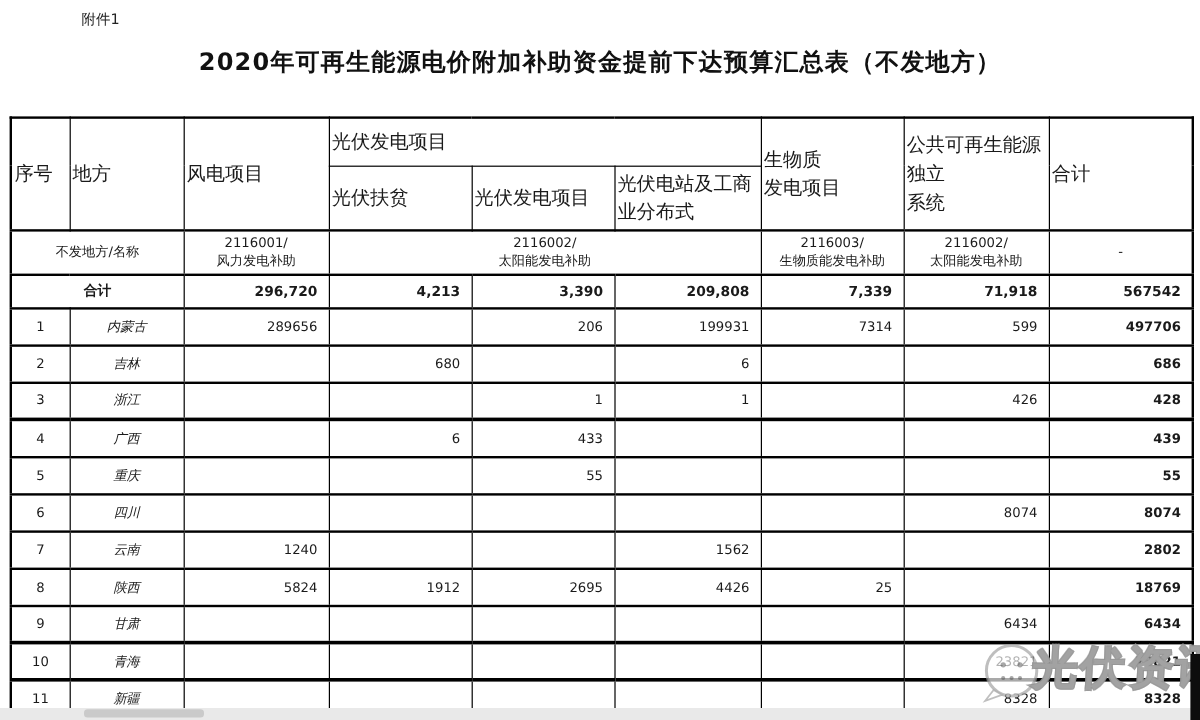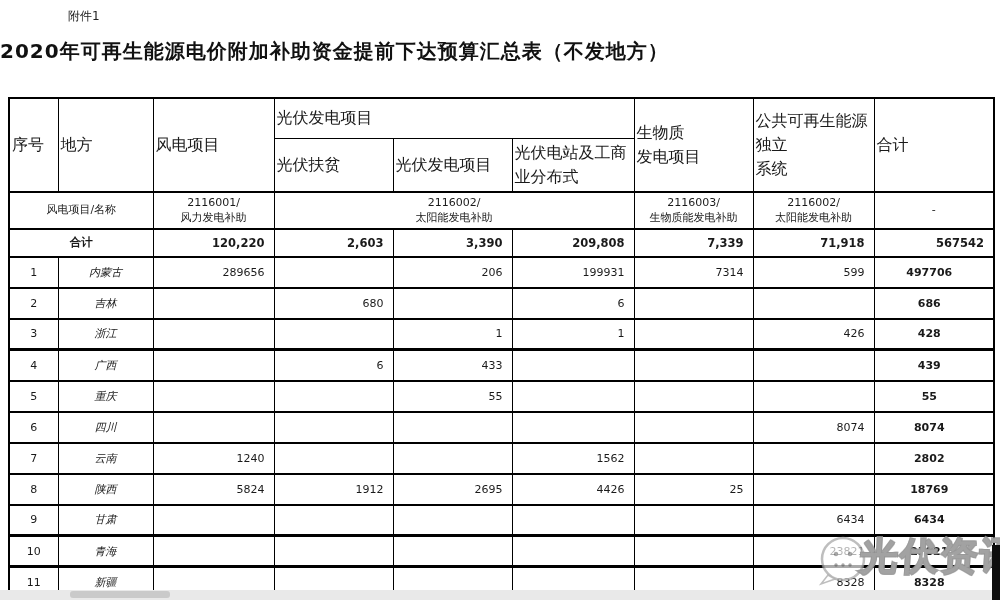--- a/index.html
+++ b/index.html
@@ -10,21 +10,21 @@
     font-family: "DejaVu Sans", "Liberation Sans", sans-serif;
     color: #1a1a1a;
     overflow: hidden;
   }
   .attachment {
     position: absolute; left: 24px; top: 8px;
     font-size: 12px; color: #222; margin-left: 44px;
   }
   .title {
     position: absolute; left: 0; top: 38px; width: 1000px;
-    font-size: 20px; font-weight: bold;
+    text-align: center; font-size: 20px; font-weight: bold;
     letter-spacing: 1px; color: #111;
   }
   table.budget {
     position: absolute; left: 8px; top: 97px; width: 985px;
     border-collapse: collapse; table-layout: fixed;
     border: 2px solid #000;
   }
   th, td { border: 1px solid #000; overflow: hidden; vertical-align: middle; }
   thead th {
     font-weight: normal; font-size: 16px; text-align: left;
@@ -41,21 +41,21 @@
     border-top: 2px solid #000; border-bottom: 2px solid #000;
   }
   tbody.data td { height: 31px; font-size: 11px; border-top: 2px solid #000; }
   tbody.data tr:nth-child(3) td,
   tbody.data tr:nth-child(9) td,
   tbody.data tr:nth-child(10) td { border-bottom: 3px solid #000; }
   .ctr { text-align: center; }
   .num { text-align: right; padding-right: 9px; }
   td.region { font-size: 12px; font-style: italic; }
   td.totalcol, tr.totals-row td.num { font-weight: bold; }
-  td.totalcol { font-size: 11.5px; text-align: center; }
+  td.totalcol { font-size: 11.5px; }
   .watermark { position: absolute; left: 0; top: 0; width: 1000px; height: 600px; pointer-events: none; }
   .wm-logo { position: absolute; left: 816px; top: 534px; opacity: 0.85; }
   .wm-text {
     position: absolute; left: 860px; top: 531px;
     font-size: 38px; font-weight: bold; letter-spacing: 2px;
     color: rgba(255,255,255,0.85);
     -webkit-text-stroke: 2px rgba(148,148,148,0.85);
     text-shadow:
       1px 1px 0 rgba(150,150,150,0.5),
      -1px -1px 0 rgba(150,150,150,0.5),
@@ -112,43 +112,43 @@
       <th rowspan="2">合计</th>
     </tr>
     <tr class="h2">
       <th>光伏扶贫</th>
       <th>光伏发电项目</th>
       <th>光伏电站及工商业分布式</th>
     </tr>
   </thead>
   <tbody>
     <tr class="subject-row">
-      <td colspan="2">风电项目/名称</td>
+      <td colspan="2">不发地方/名称</td>
       <td>
         <div>2116001/</div>
         <div>风力发电补助</div>
       </td>
       <td colspan="3">
         <div>2116002/</div>
         <div>太阳能发电补助</div>
       </td>
       <td>
         <div>2116003/</div>
         <div>生物质能发电补助</div>
       </td>
       <td>
         <div>2116002/</div>
         <div>太阳能发电补助</div>
       </td>
       <td>-</td>
     </tr>
     <tr class="totals-row">
       <td colspan="2" class="ctr">合计</td>
-      <td class="num">120,220</td>
-      <td class="num">2,603</td>
+      <td class="num">296,720</td>
+      <td class="num">4,213</td>
       <td class="num">3,390</td>
       <td class="num">209,808</td>
       <td class="num">7,339</td>
       <td class="num">71,918</td>
       <td class="num">567542</td>
     </tr>
   </tbody>
   <tbody class="data" id="data-rows">
       <tr>
     <td class="ctr seq">1</td>

